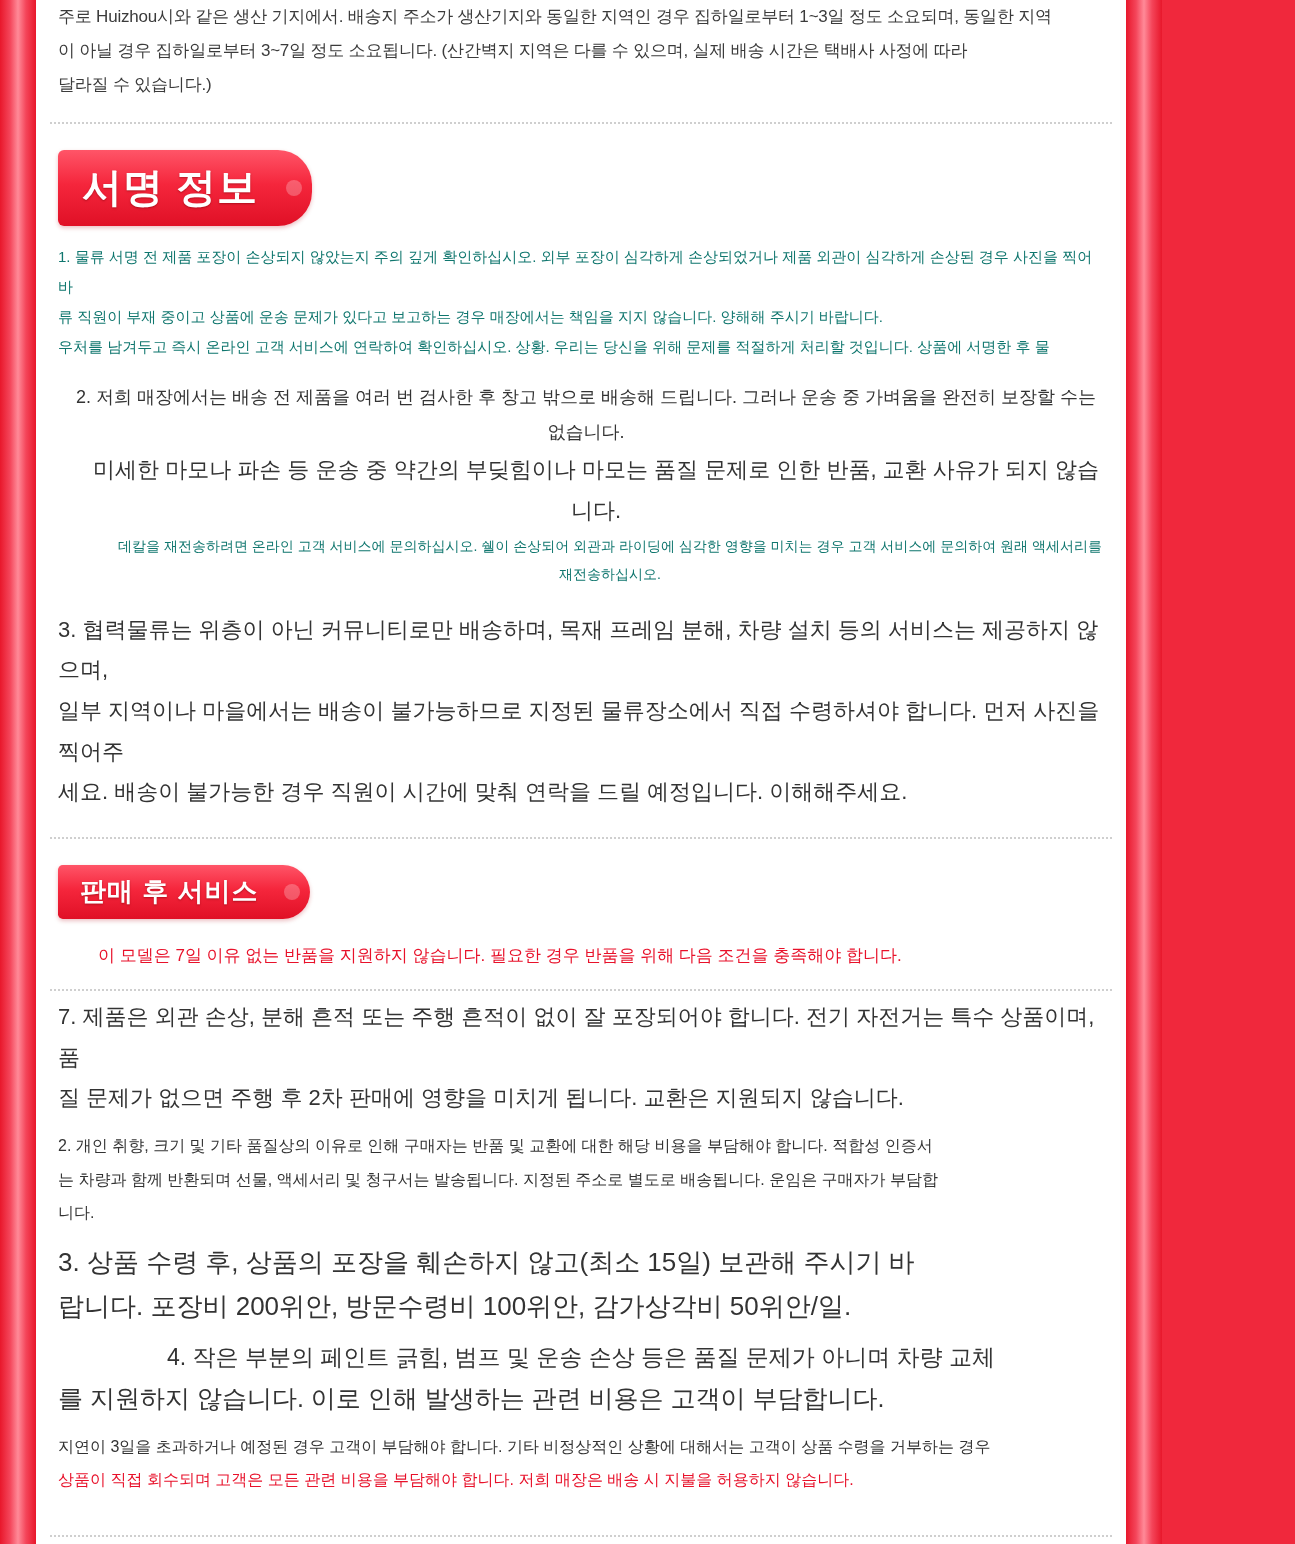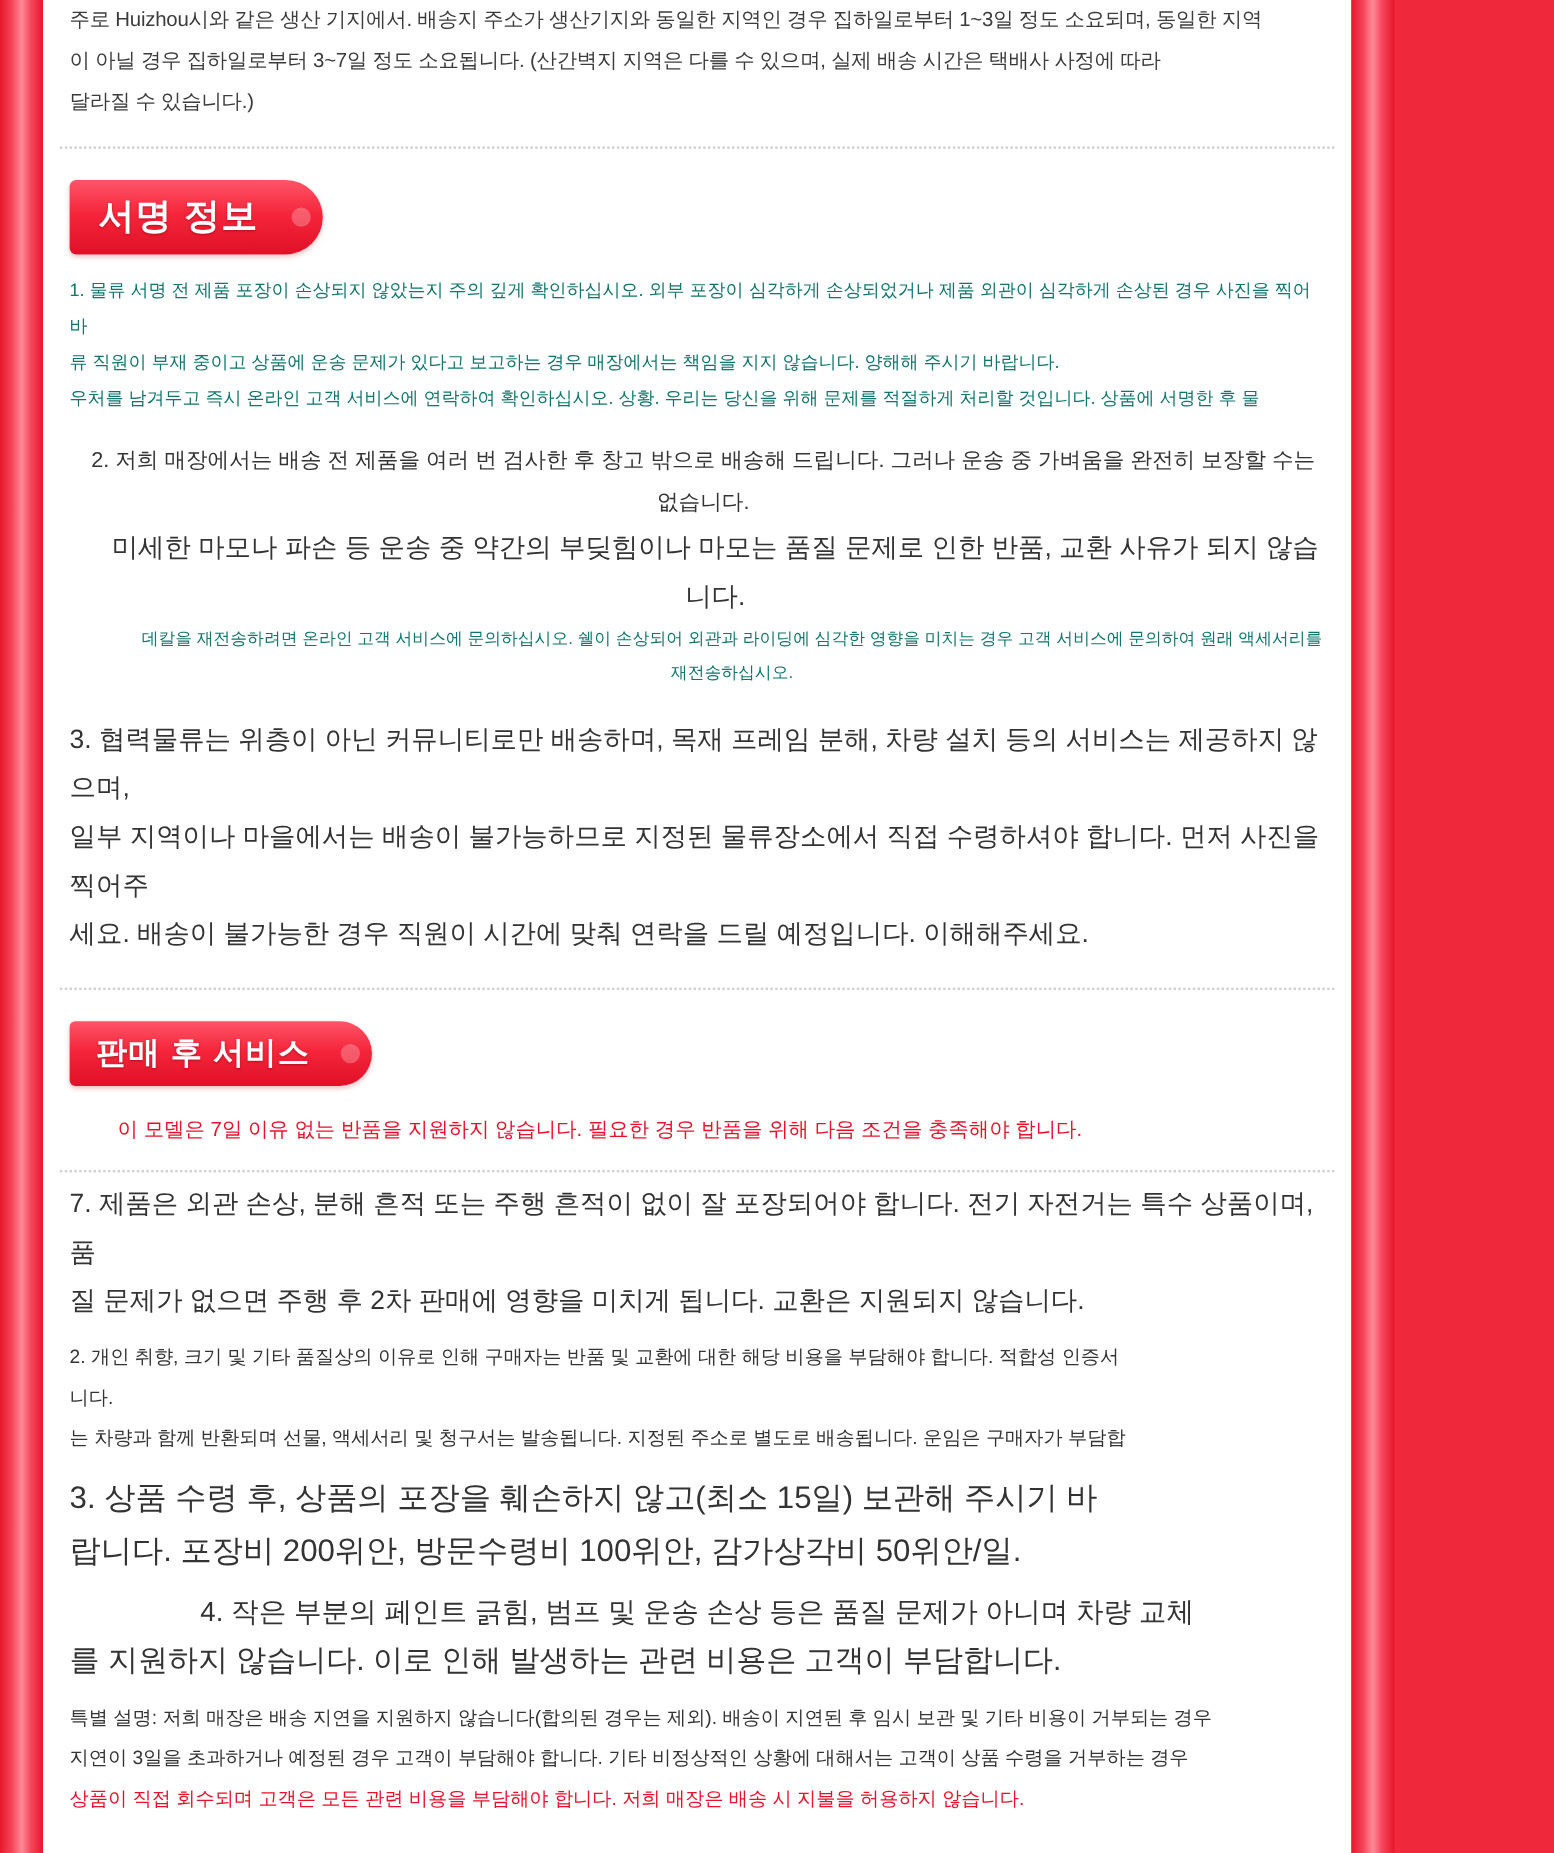--- a/index.html
+++ b/index.html
@@ -52,21 +52,21 @@
   }
   
   .ribbon-wrap {
     padding: 26px 0 10px 22px;
   }
   .ribbon {
     display: inline-block;
     position: relative;
     background: linear-gradient(180deg,#ff5568 0%, #f5263c 45%, #e01026 100%);
     color: #ffffff;
-    font-size: 30px;
+    font-size: 40px;
     font-weight: bold;
     letter-spacing: 1px;
     padding: 10px 54px 11px 24px;
     border-radius: 6px 34px 34px 6px;
     box-shadow: 0 2px 4px rgba(180,0,20,0.25);
     text-shadow: 0 1px 2px rgba(120,0,10,0.5);
   }
   .ribbon::after {
     content: "";
     position: absolute;
@@ -155,36 +155,35 @@
 
     <div class="after-list">
 
       <div class="item">
         <p class="t-big">7. 제품은 외관 손상, 분해 흔적 또는 주행 흔적이 없이 잘 포장되어야 합니다. 전기 자전거는 특수 상품이며, 품</p>
         <p class="t-big">질 문제가 없으면 주행 후 2차 판매에 영향을 미치게 됩니다. 교환은 지원되지 않습니다.</p>
       </div>
 
       <div class="item">
         <p class="t-normal">2. 개인 취향, 크기 및 기타 품질상의 이유로 인해 구매자는 반품 및 교환에 대한 해당 비용을 부담해야 합니다. 적합성 인증서</p>
+        <p class="t-normal">는 차량과 함께 반환되며 선물, 액세서리 및 청구서는 발송됩니다. 지정된 주소로 별도로 배송됩니다. 운임은 구매자가 부담합</p>
         <p class="t-normal">니다.</p>
-        <p class="t-normal">는 차량과 함께 반환되며 선물, 액세서리 및 청구서는 발송됩니다. 지정된 주소로 별도로 배송됩니다. 운임은 구매자가 부담합</p>
       </div>
 
       <div class="item">
         <p class="t-big" style="font-size:26px;line-height:1.7;">3. 상품 수령 후, 상품의 포장을 훼손하지 않고(최소 15일) 보관해 주시기 바</p>
         <p class="t-big" style="font-size:26px;line-height:1.7;">랍니다. 포장비 200위안, 방문수령비 100위안, 감가상각비 50위안/일.</p>
       </div>
 
       <div class="item">
         <p class="t-big" style="font-size:23px;line-height:1.7;text-align:center;">4. 작은 부분의 페인트 긁힘, 범프 및 운송 손상 등은 품질 문제가 아니며 차량 교체</p>
         <p class="t-big" style="font-size:25px;line-height:1.7;">를 지원하지 않습니다. 이로 인해 발생하는 관련 비용은 고객이 부담합니다.</p>
       </div>
 
       <div class="item">
-        <p class="t-normal">특별 설명: 저희 매장은 배송 지연을 지원하지 않습니다(합의된 경우는 제외). 배송이 지연된 후 임시 보관 및 기타 비용이 거부되는 경우</p>
         <p class="t-normal">지연이 3일을 초과하거나 예정된 경우 고객이 부담해야 합니다. 기타 비정상적인 상황에 대해서는 고객이 상품 수령을 거부하는 경우</p>
         <p class="t-normal red-text">상품이 직접 회수되며 고객은 모든 관련 비용을 부담해야 합니다. 저희 매장은 배송 시 지불을 허용하지 않습니다.</p>
       </div>
 
     </div>
 
     <div class="spacer-sm"></div>
     <div class="bottom-rule"></div>
     <div class="spacer-sm"></div>
 

